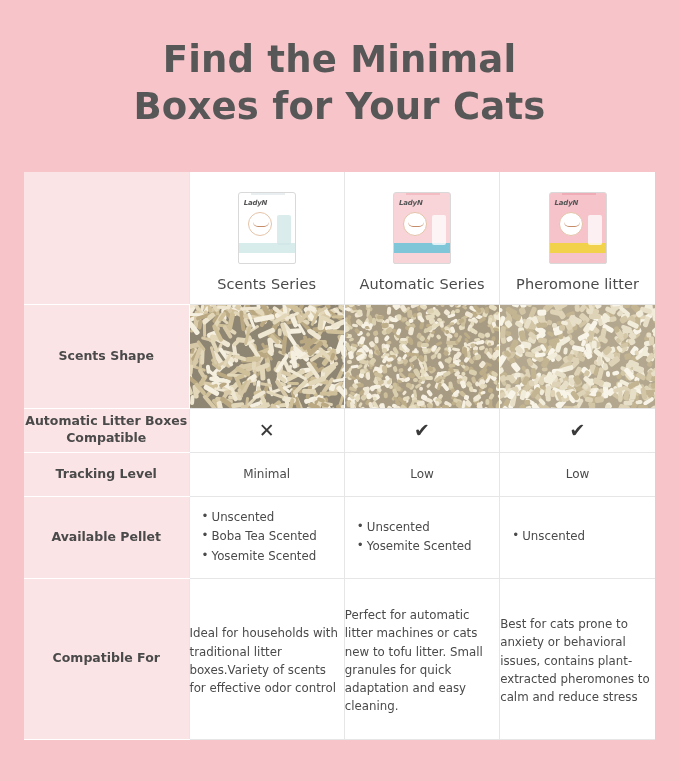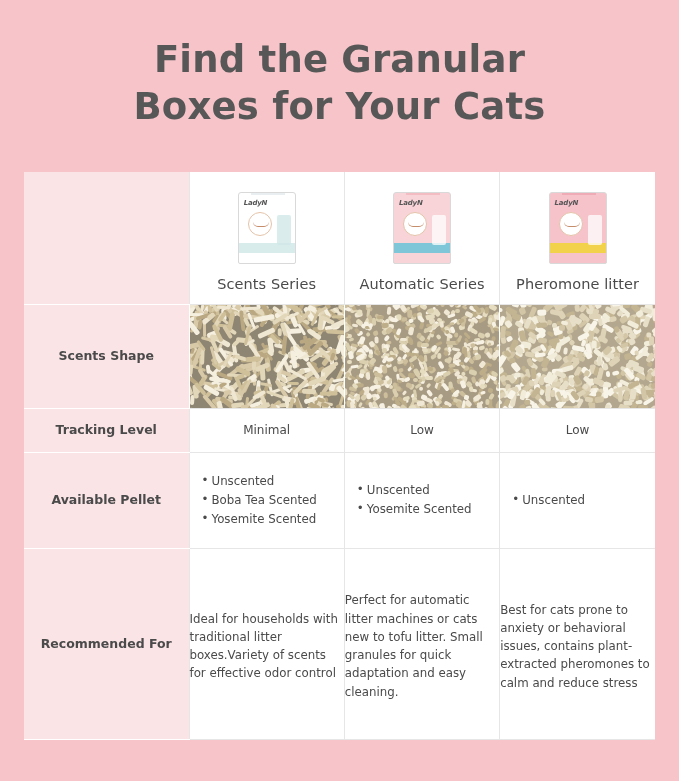--- a/index.html
+++ b/index.html
@@ -204,21 +204,21 @@
     vertical-align: top;
   }
   .rec-inner { padding-top: 4px; }
 </style>
 </head>
 <body>
 
 <div class="page">
 
   <div class="title">
-    <span>Find the Granular</span>
+    <span>Find the Minimal</span>
     <span class="l2">Boxes for Your Cats</span>
   </div>
 
   <div class="table-wrap">
     <table class="compare">
 
       <tbody>
           <tr>
         <td class="rowlabel blank"></td>
 
@@ -1744,20 +1744,32 @@
                 <span class="grain" style="left:15.1px;top:67.7px;width:5.0px;height:5.8px;background:#f2ecdb;transform:rotate(90deg);"></span>
                 <span class="grain" style="left:95.1px;top:92.9px;width:8.9px;height:5.6px;background:#d2c6a6;transform:rotate(170deg);"></span>
                 <span class="grain" style="left:136.3px;top:6.1px;width:7.3px;height:5.9px;background:#f2ecdb;transform:rotate(149deg);"></span>
                 <span class="grain" style="left:27.6px;top:66.2px;width:11.0px;height:5.3px;background:#c3b492;transform:rotate(86deg);"></span>
                 <span class="grain" style="left:83.8px;top:-1.6px;width:12.9px;height:4.0px;background:#e8dfc8;transform:rotate(75deg);"></span>
                 <span class="grain" style="left:26.1px;top:55.5px;width:8.4px;height:4.7px;background:#d2c6a6;transform:rotate(67deg);"></span>
               </div>
         </td>
       </tr>
 
+      <tr>
+        <td class="rowlabel">Automatic Litter Boxes Compatible</td>
+        <td class="col rowcell">
+          <span class="check">✕</span>
+        </td>
+        <td class="col rowcell">
+          <span class="check">✔</span>
+        </td>
+        <td class="col rowcell">
+          <span class="check">✔</span>
+        </td>
+      </tr>
 
       <tr>
         <td class="rowlabel">Tracking Level</td>
         <td class="col rowcell">Minimal</td>
         <td class="col rowcell">Low</td>
         <td class="col rowcell">Low</td>
       </tr>
 
 
       <tr>
@@ -1776,21 +1788,21 @@
           </ul>
         </td>
         <td class="col scent-cell">
           <ul>
             <li>Unscented</li>
           </ul>
         </td>
       </tr>
 
       <tr>
-        <td class="rowlabel">Recommended For</td>
+        <td class="rowlabel">Compatible For</td>
         <td class="col rec-cell">
           <div class="rec-inner">Ideal for households with traditional litter boxes.Variety of scents for effective odor control</div>
         </td>
         <td class="col rec-cell">
           <div class="rec-inner">Perfect for automatic litter machines or cats new to tofu litter. Small granules for quick adaptation and easy cleaning.</div>
         </td>
         <td class="col rec-cell">
           <div class="rec-inner">Best for cats prone to anxiety or behavioral issues, contains plant-extracted pheromones to calm and reduce stress</div>
         </td>
       </tr>

